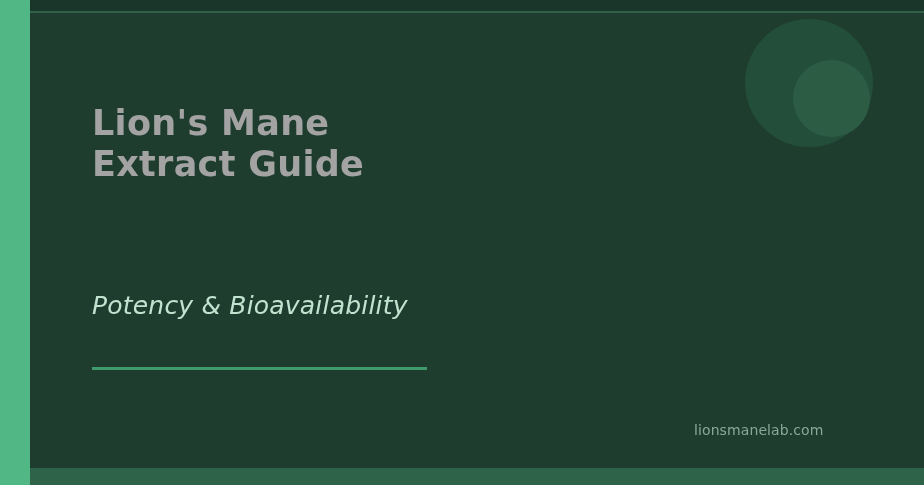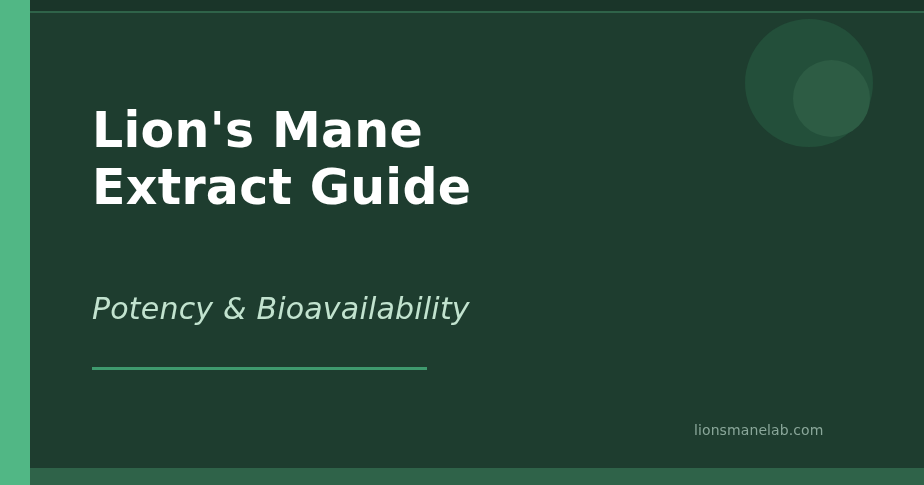--- a/index.html
+++ b/index.html
@@ -88,34 +88,34 @@
     height: 485px;
     z-index: 3;
   }
 
   .title {
     position: absolute;
     left: 92px;
     top: 103px;
     width: 620px;
     margin: 0;
-    font-size: 49px;
+    font-size: 35px;
     font-weight: bold;
     line-height: 1.16;
-    color: #ffffff;
+    color: #a3a3a3;
     letter-spacing: 0.3px;
     white-space: pre-line;
   }
 
   .subtitle {
     position: absolute;
     left: 92px;
     top: 291px;
     margin: 0;
-    font-size: 30px;
+    font-size: 25px;
     font-style: italic;
     font-weight: normal;
     color: #c2e3cf;
     letter-spacing: 0.2px;
   }
 
   .divider {
     position: absolute;
     left: 92px;
     top: 359px;

